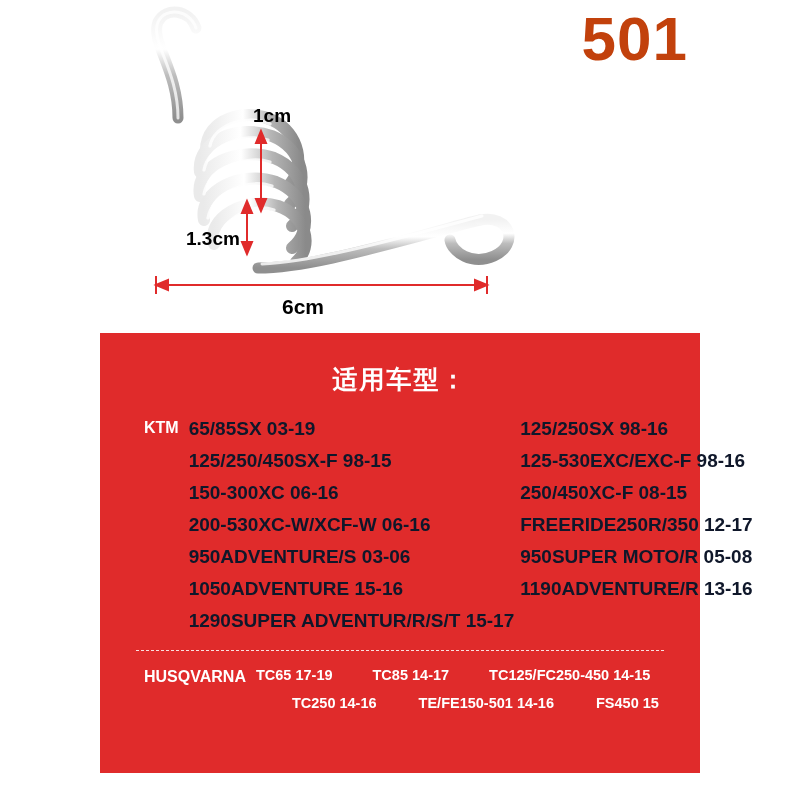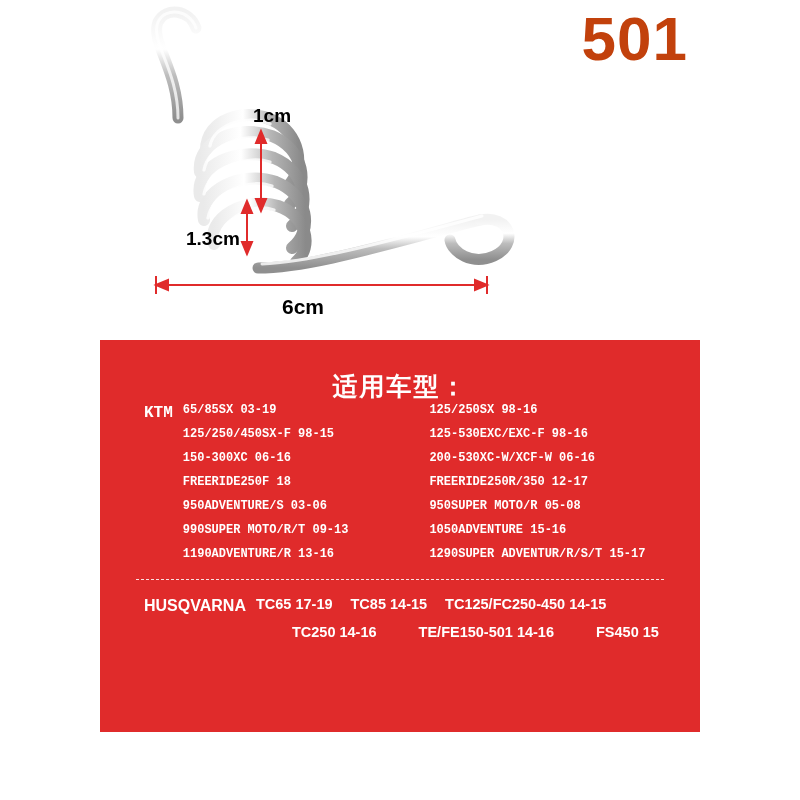--- a/index.html
+++ b/index.html
@@ -48,40 +48,40 @@
     white-space: nowrap;
   }
   .dim-1cm   { left: 253px; top: 105px; }
   .dim-13cm  { left: 186px; top: 228px; }
   .dim-6cm   { left: 282px; top: 295px; font-size: 21px; }
 
   
   .fitment {
     position: absolute;
     left: 100px;
-    top: 340px;
+    top: 333px;
     width: 600px;
-    height: 392px;
+    height: 440px;
     background: #e02b2b;
     color: #ffffff;
     box-sizing: border-box;
   }
   .fitment-title {
     text-align: center;
     font-size: 25px;
     font-weight: bold;
     letter-spacing: 2px;
     margin-top: 30px;
     color: #ffffff;
   }
 
   .brand-block {
+    margin-top: 22px;
     padding: 0 30px 0 44px;
     box-sizing: border-box;
-    font-family: Liberation Mono, monospace;
   }
   .brand-row {
     display: flex;
     align-items: flex-start;
   }
   .brand-name {
     font-size: 16px;
     font-weight: bold;
     color: #ffffff;
     margin-right: 10px;
@@ -89,22 +89,22 @@
     padding-top: 1px;
   }
   .model-grid {
     flex: 1;
     display: grid;
     grid-template-columns: 1fr 1fr;
     row-gap: 10px;
     column-gap: 6px;
   }
   .model-item {
-    font-size: 12px;
-    color: #ffffff;
+    font-size: 19px;
+    color: #0f172a;
     font-weight: bold;
     white-space: nowrap;
   }
 
   .divider {
     margin: 18px 36px 0 36px;
     border-top: 1px dashed rgba(255,255,255,0.85);
     height: 0;
   }
 
@@ -115,21 +115,21 @@
   }
   .husq-row {
     display: flex;
     align-items: flex-start;
   }
   .husq-models {
     flex: 1;
   }
   .husq-line {
     display: flex;
-    gap: 18px;
+    gap: 40px;
     font-size: 14.5px;
     font-weight: bold;
     color: #ffffff;
     white-space: nowrap;
   }
   .husq-line.second {
     margin-top: 12px;
     padding-left: 36px;
     gap: 42px;
   }
@@ -211,42 +211,41 @@
 
     <div class="brand-block">
       <div class="brand-row">
         <div class="brand-name">KTM</div>
         <div class="model-grid">
           <div class="model-item">65/85SX 03-19</div>
           <div class="model-item">125/250SX 98-16</div>
           <div class="model-item">125/250/450SX-F 98-15</div>
           <div class="model-item">125-530EXC/EXC-F 98-16</div>
           <div class="model-item">150-300XC 06-16</div>
+          <div class="model-item">250/450XC-F 08-15</div>
           <div class="model-item">200-530XC-W/XCF-W 06-16</div>
-          <div class="model-item">FREERIDE250F 18</div>
           <div class="model-item">FREERIDE250R/350 12-17</div>
           <div class="model-item">950ADVENTURE/S 03-06</div>
           <div class="model-item">950SUPER MOTO/R 05-08</div>
-          <div class="model-item">990SUPER MOTO/R/T 09-13</div>
           <div class="model-item">1050ADVENTURE 15-16</div>
           <div class="model-item">1190ADVENTURE/R 13-16</div>
           <div class="model-item">1290SUPER ADVENTUR/R/S/T 15-17</div>
         </div>
       </div>
     </div>
 
     <div class="divider"></div>
 
     <div class="husq-block">
       <div class="husq-row">
         <div class="brand-name">HUSQVARNA</div>
         <div class="husq-models">
           <div class="husq-line">
             <span>TC65 17-19</span>
-            <span>TC85 14-15</span>
+            <span>TC85 14-17</span>
             <span>TC125/FC250-450 14-15</span>
           </div>
           <div class="husq-line second">
             <span>TC250 14-16</span>
             <span>TE/FE150-501 14-16</span>
             <span>FS450 15</span>
           </div>
         </div>
       </div>
     </div>

